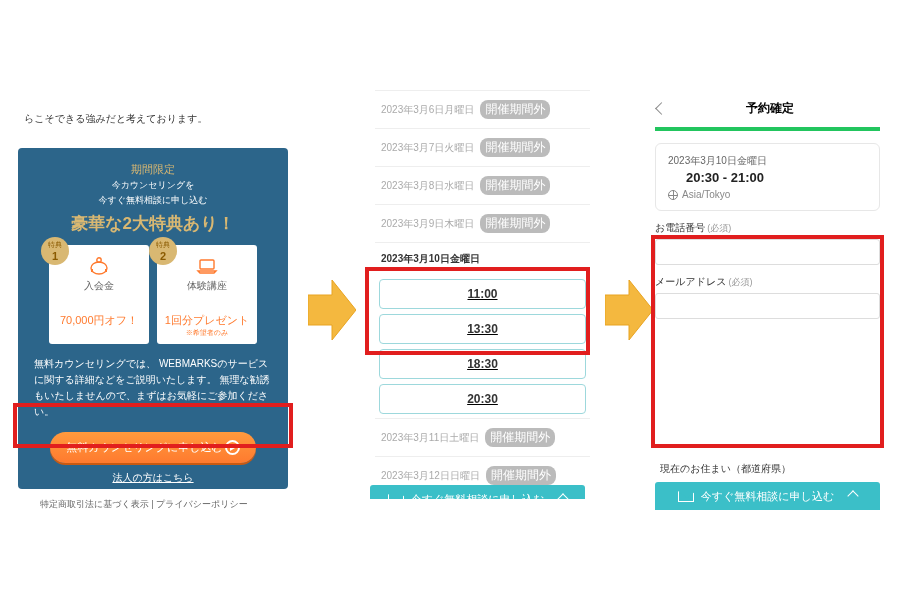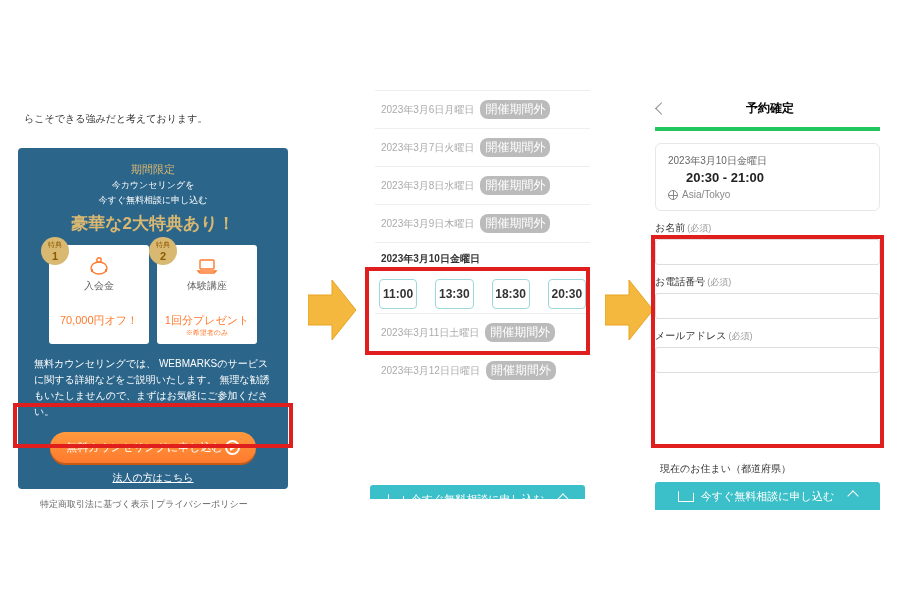--- a/index.html
+++ b/index.html
@@ -37,21 +37,21 @@
 .arrow { position:absolute; width:48px; height:60px; }
 .arrow1 { left: 308px; top: 280px; }
 .arrow2 { left: 605px; top: 280px; }
 .arrow svg { width:100%; height:100%; }
 
 
 .cal-list { width:100%; }
 .cal-item { display:flex; align-items:center; gap:6px; padding:9px 6px; border-top:1px solid #eee; font-size:10px; color:#aaa; }
 .cal-item.active { color:#333; font-weight:600; }
 .chip { background:#bbb; color:#fff; font-size:12px; padding:1px 5px; border-radius:8px; }
-.slot-grid { display:grid; grid-template-columns:1fr 1fr 1fr 1fr; gap:18px; padding:4px; }
+.slot-grid { display:grid; grid-template-columns:1fr; gap:5px; padding:4px;text-decoration:underline; }
 .slot { border:1px solid #9dd8dc; border-radius:4px; background:#fff; color:#333; font-size:12px; padding:7px 0; cursor:pointer; font-weight:600; }
 .hl-slots { left: 365px; top: 267px; width: 225px; height: 88px; }
 .fixed-cta { position:absolute; width:215px; height:28px; background:#3BBFC8; color:#fff; display:flex; align-items:center; justify-content:center; gap:7px; font-size:11px; border-top-left-radius:3px;border-top-right-radius:3px; cursor:pointer; }
 .fixed-cta .env { width:16px;height:11px;border:1.5px solid #fff; position:relative; }
 .fixed-cta .env:before { content:""; position:absolute; left:-1px; top:-1px; width:0;height:0; border-left:9px solid transparent; border-right:9px solid transparent; border-top:7px solid #3BBFC8; }
 .fixed-cta .chev { width:8px;height:8px;border-top:1.5px solid #fff;border-right:1.5px solid #fff; transform:rotate(-45deg); margin-left:8px; }
 .fc2 { left:370px; top:485px; clip-path: inset(0 0 50% 0); }
 .fc3 { left:655px; top:482px; width:225px; }
 
 
@@ -205,24 +205,20 @@
     <div class="appt-card">
       <div class="appt-date">2023年3月10日金曜日</div>
       <div class="appt-time">20:30 - 21:00</div>
       <div class="appt-tz">
         <span class="globe"></span>
         <span>Asia/Tokyo</span>
       </div>
     </div>
 
     <div class="form-group">
-      <div class="form-label"><span>お名前</span><span class="req">(必須)</span></div>
-      <input class="form-input" style="">
-    </div>
-    <div class="form-group">
       <div class="form-label"><span>お電話番号</span><span class="req">(必須)</span></div>
       <input class="form-input" style="">
     </div>
     <div class="form-group">
       <div class="form-label"><span>メールアドレス</span><span class="req">(必須)</span></div>
       <input class="form-input" style="">
     </div>
   </div>
   <div class="highlight-red hl-form"></div>
 

